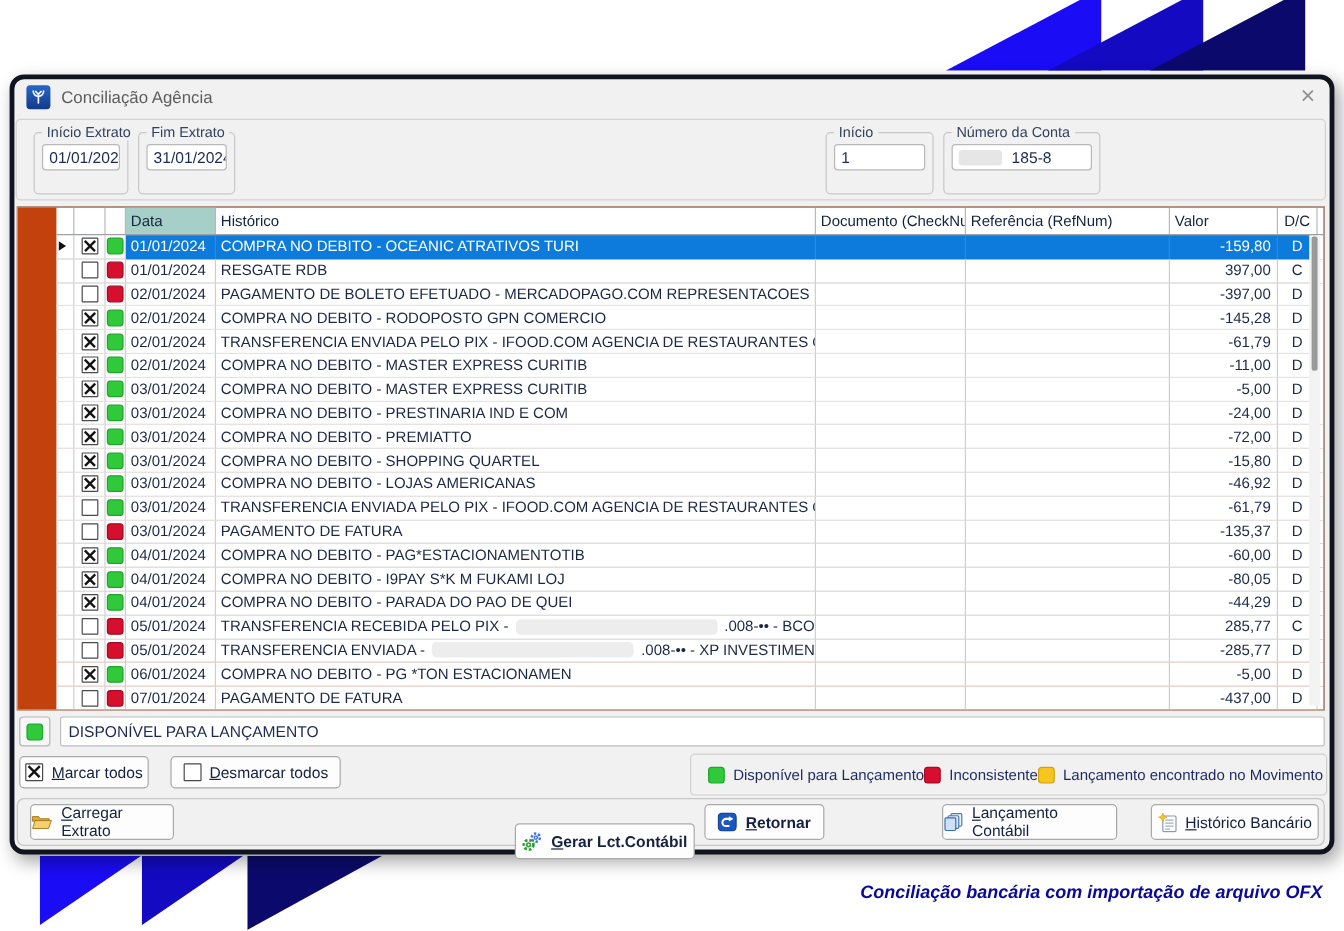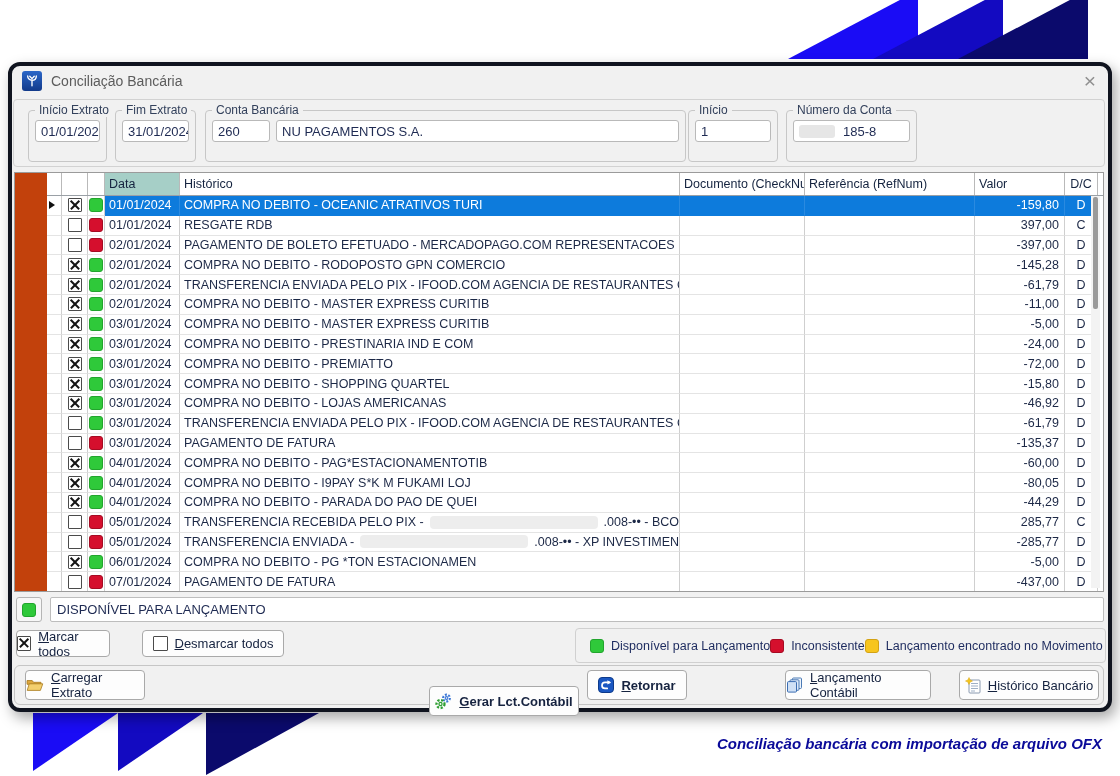--- a/index.html
+++ b/index.html
@@ -90,21 +90,21 @@
   .status-field{position:absolute;left:36px;top:0;width:1054px;height:25px;background:#fff;
                 border:1px solid #bdbdbd;border-radius:2px;box-sizing:border-box;display:flex;
                 align-items:center;padding-left:6px;font-size:13px;color:#1e2a52;}
 
   
   .btn{background:#fdfdfd;border:1px solid #a9a9a9;border-radius:4px;display:inline-flex;
        align-items:center;justify-content:center;font-size:13px;color:#15223f;gap:7px;
        box-sizing:border-box;cursor:default;}
   .btn u{text-decoration:underline;}
   .markrow{position:absolute;left:2px;top:564px;height:28px;}
-  .btn-marcar{position:absolute;left:2px;top:0;width:94px;height:27px;}
+  .btn-marcar{position:absolute;left:2px;top:0;width:108px;height:27px;}
   .btn-desmarcar{position:absolute;left:128px;top:0;width:142px;height:27px;}
   .legend{position:absolute;left:563px;top:562px;width:531px;height:35px;border:1px solid #d0d0d0;
           border-radius:4px;display:flex;align-items:center;justify-content:space-between;
           padding:0 14px;box-sizing:border-box;}
   .legend-item{display:flex;align-items:center;gap:7px;font-size:12.5px;color:#1c2a5e;white-space:nowrap;}
 
   
   .bottombar{position:absolute;left:2px;top:599px;width:1090px;height:40px;border:1px solid #c6c6c6;
              border-radius:6px;box-sizing:border-box;}
   .bb-btn{position:absolute;top:4px;height:30px;}
@@ -130,43 +130,36 @@
 
 <div class="window">
 <div class="win-inner">
 
   <div class="titlebar">
     <span class="app-icon">
       <svg width="16" height="16" viewBox="0 0 20 20">
         <path d="M10 16 V9 M10 9 C7 9 4.6 7 4.6 3.6 M10 9 C13 9 15.4 7 15.4 3.6 M7.2 4 L10 7 L12.8 4" stroke="#fff" stroke-width="1.7" fill="none" stroke-linecap="round"></path>
       </svg>
     </span>
-    <span class="title">Conciliação Bancária</span>
+    <span class="title">Conciliação Agência</span>
     <span class="close-btn">×</span>
   </div>
 
   <div class="filters">
     <fieldset class="fset f1" style="left:12px;width:79px;">
       <span class="lg">Início Extrato</span>
       <div class="fbox">
             <div class="inputv" style="flex:1">01/01/2024</div>
           </div>
     </fieldset>
     <fieldset class="fset f2" style="left:99px;width:81px;">
       <span class="lg">Fim Extrato</span>
       <div class="fbox">
             <div class="inputv" style="flex:1">31/01/2024</div>
           </div>
-    </fieldset>
-    <fieldset class="fset f3" style="left:189px;width:481px;">
-      <span class="lg">Conta Bancária</span>
-      <div class="fbox">
-        <div class="inputv" style="width:58px">260</div>
-        <div class="inputv" style="flex:1">NU PAGAMENTOS S.A.</div>
-      </div>
     </fieldset>
     <fieldset class="fset f4" style="left:672px;width:90px;">
       <span class="lg">Início</span>
       <div class="fbox">
             <div class="inputv" style="flex:1">1</div>
           </div>
     </fieldset>
     <fieldset class="fset f5" style="left:770px;width:131px;">
       <span class="lg">Número da Conta</span>
       <div class="fbox">

